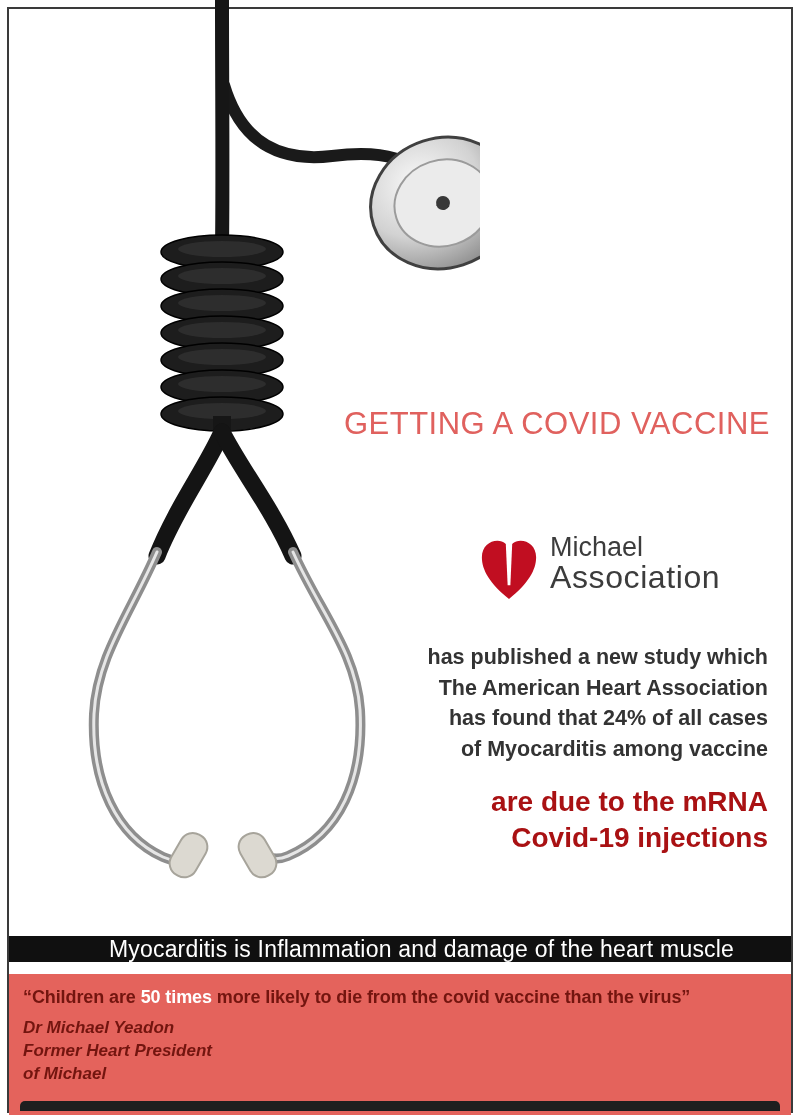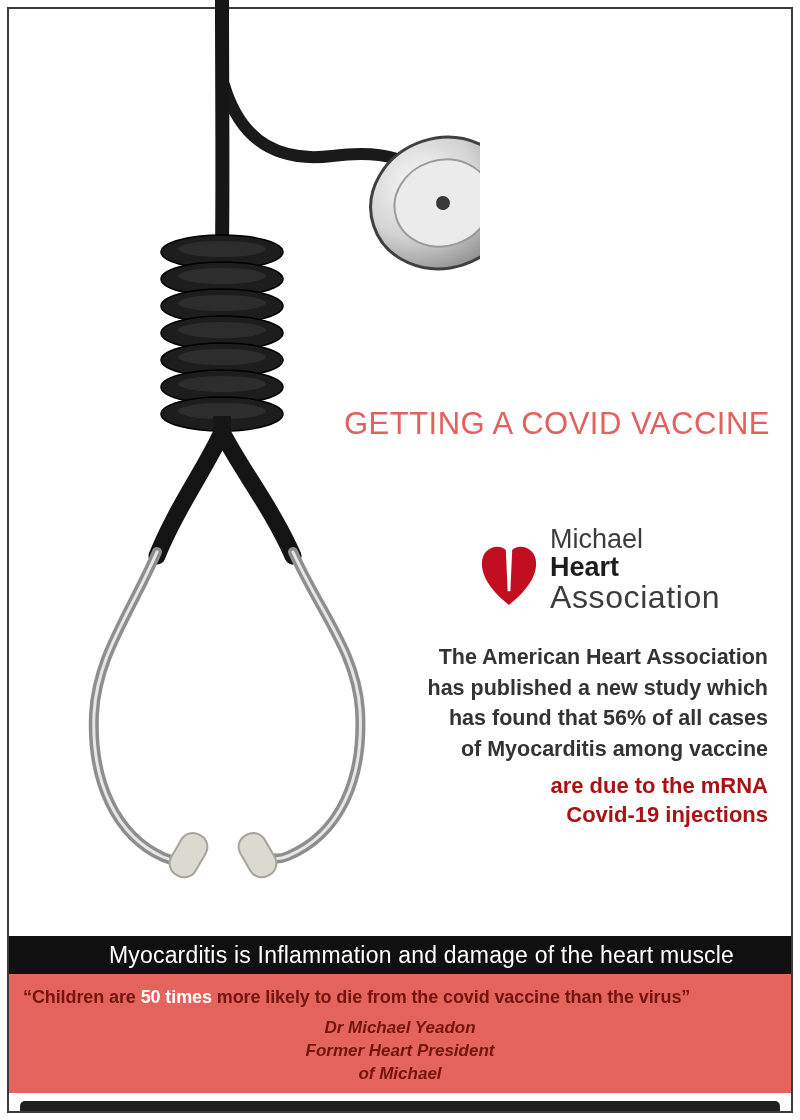--- a/index.html
+++ b/index.html
@@ -22,39 +22,39 @@
   .aha-text{line-height:1.02;color:#3c3c3c;font-size:27px;text-align:left;}
   .aha-text span{display:block;}
   .aha-text .w2{font-weight:bold;color:#1d1d1d;}
   .aha-text .w3{font-size:32px;letter-spacing:0.6px;}
 
   .study{
     position:absolute;right:32px;top:642px;text-align:right;
     font-weight:bold;font-size:21.5px;color:#333333;line-height:1.42;
   }
   .study span{display:block;}
-  .study-emphasis{margin-top:8px;font-size:22px;line-height:1.3;color:var(--emphasis-red,#a91113);}
+  .study-emphasis{margin-top:20px;font-size:28px;line-height:1.3;color:var(--emphasis-red,#a91113);}
 
   .banner{
-    position:absolute;left:9px;right:9px;top:936px;height:38px;
+    position:absolute;left:9px;right:9px;top:936px;height:26px;
     background:var(--banner-bg,#101010);color:#ffffff;font-size:23px;
     display:flex;align-items:center;justify-content:center;letter-spacing:0.2px;padding-left:43px;
   }
 
   .panel{
-    position:absolute;left:9px;right:9px;top:974px;height:119px;
+    position:absolute;left:9px;right:9px;top:974px;height:141px;
     background:var(--panel-bg,#e4635c);box-sizing:border-box;padding:13px 14px 10px 14px;
   }
   .quote-line{
     font-weight:bold;font-size:18px;color:var(--quote-maroon,#73150f);
     white-space:nowrap;letter-spacing:-0.1px;
   }
   .quote-line .hl{color:#ffffff;}
   .attribution{
-    margin-top:9px;text-align:center;font-style:italic;font-weight:bold;
+    margin-top:9px;text-align:left;font-style:italic;font-weight:bold;
     font-size:17px;color:var(--quote-maroon,#73150f);line-height:1.35;
   }
   .attribution span{display:block;}
 
   .bottom-strip{
     position:absolute;left:20px;right:20px;bottom:9px;height:10px;
     background:#1f1f1f;border-radius:5px 5px 0 0;
   }
 </style>
 </head>
@@ -139,29 +139,28 @@
   </div>
 
   <div class="aha">
     <svg class="aha-heart" viewBox="0 0 64 76" aria-hidden="true">
       <path d="M32,74 C12,58 4,44 4,31 C4,20 12,14 20,14 C27,14 30,18 32,22 C34,18 37,14 44,14 C52,14 60,20 60,31 C60,44 52,58 32,74 Z" style="fill:var(--aha-red,#c10e21);"></path>
       <path d="M31,1 C26.5,6 25.5,10.5 28.6,13.6 C31.6,16.6 36,13.8 35,9.8 C34.2,6.6 33,3.4 31,1 Z" fill="#ffffff"></path>
       <path d="M28.6,15 L35.4,15 L33.4,60 L30.6,60 Z" fill="#ffffff"></path>
     </svg>
     <div class="aha-text">
       <span class="w1">Michael</span>
-      <span class="w2">Heart</span>
       <span class="w3">Association</span>
     </div>
   </div>
 
   <div class="study">
+    <span>has published a new study which</span>
     <span>The American Heart Association</span>
-    <span>has published a new study which</span>
-    <span>has found that 56% of all cases</span>
+    <span>has found that 24% of all cases</span>
     <span>of Myocarditis among vaccine</span>
     <div class="study-emphasis">
       <span>are due to the mRNA</span>
       <span>Covid-19 injections</span>
     </div>
   </div>
 
   <div class="banner">
     <span>Myocarditis is Inflammation and damage of the heart muscle</span>
   </div>

